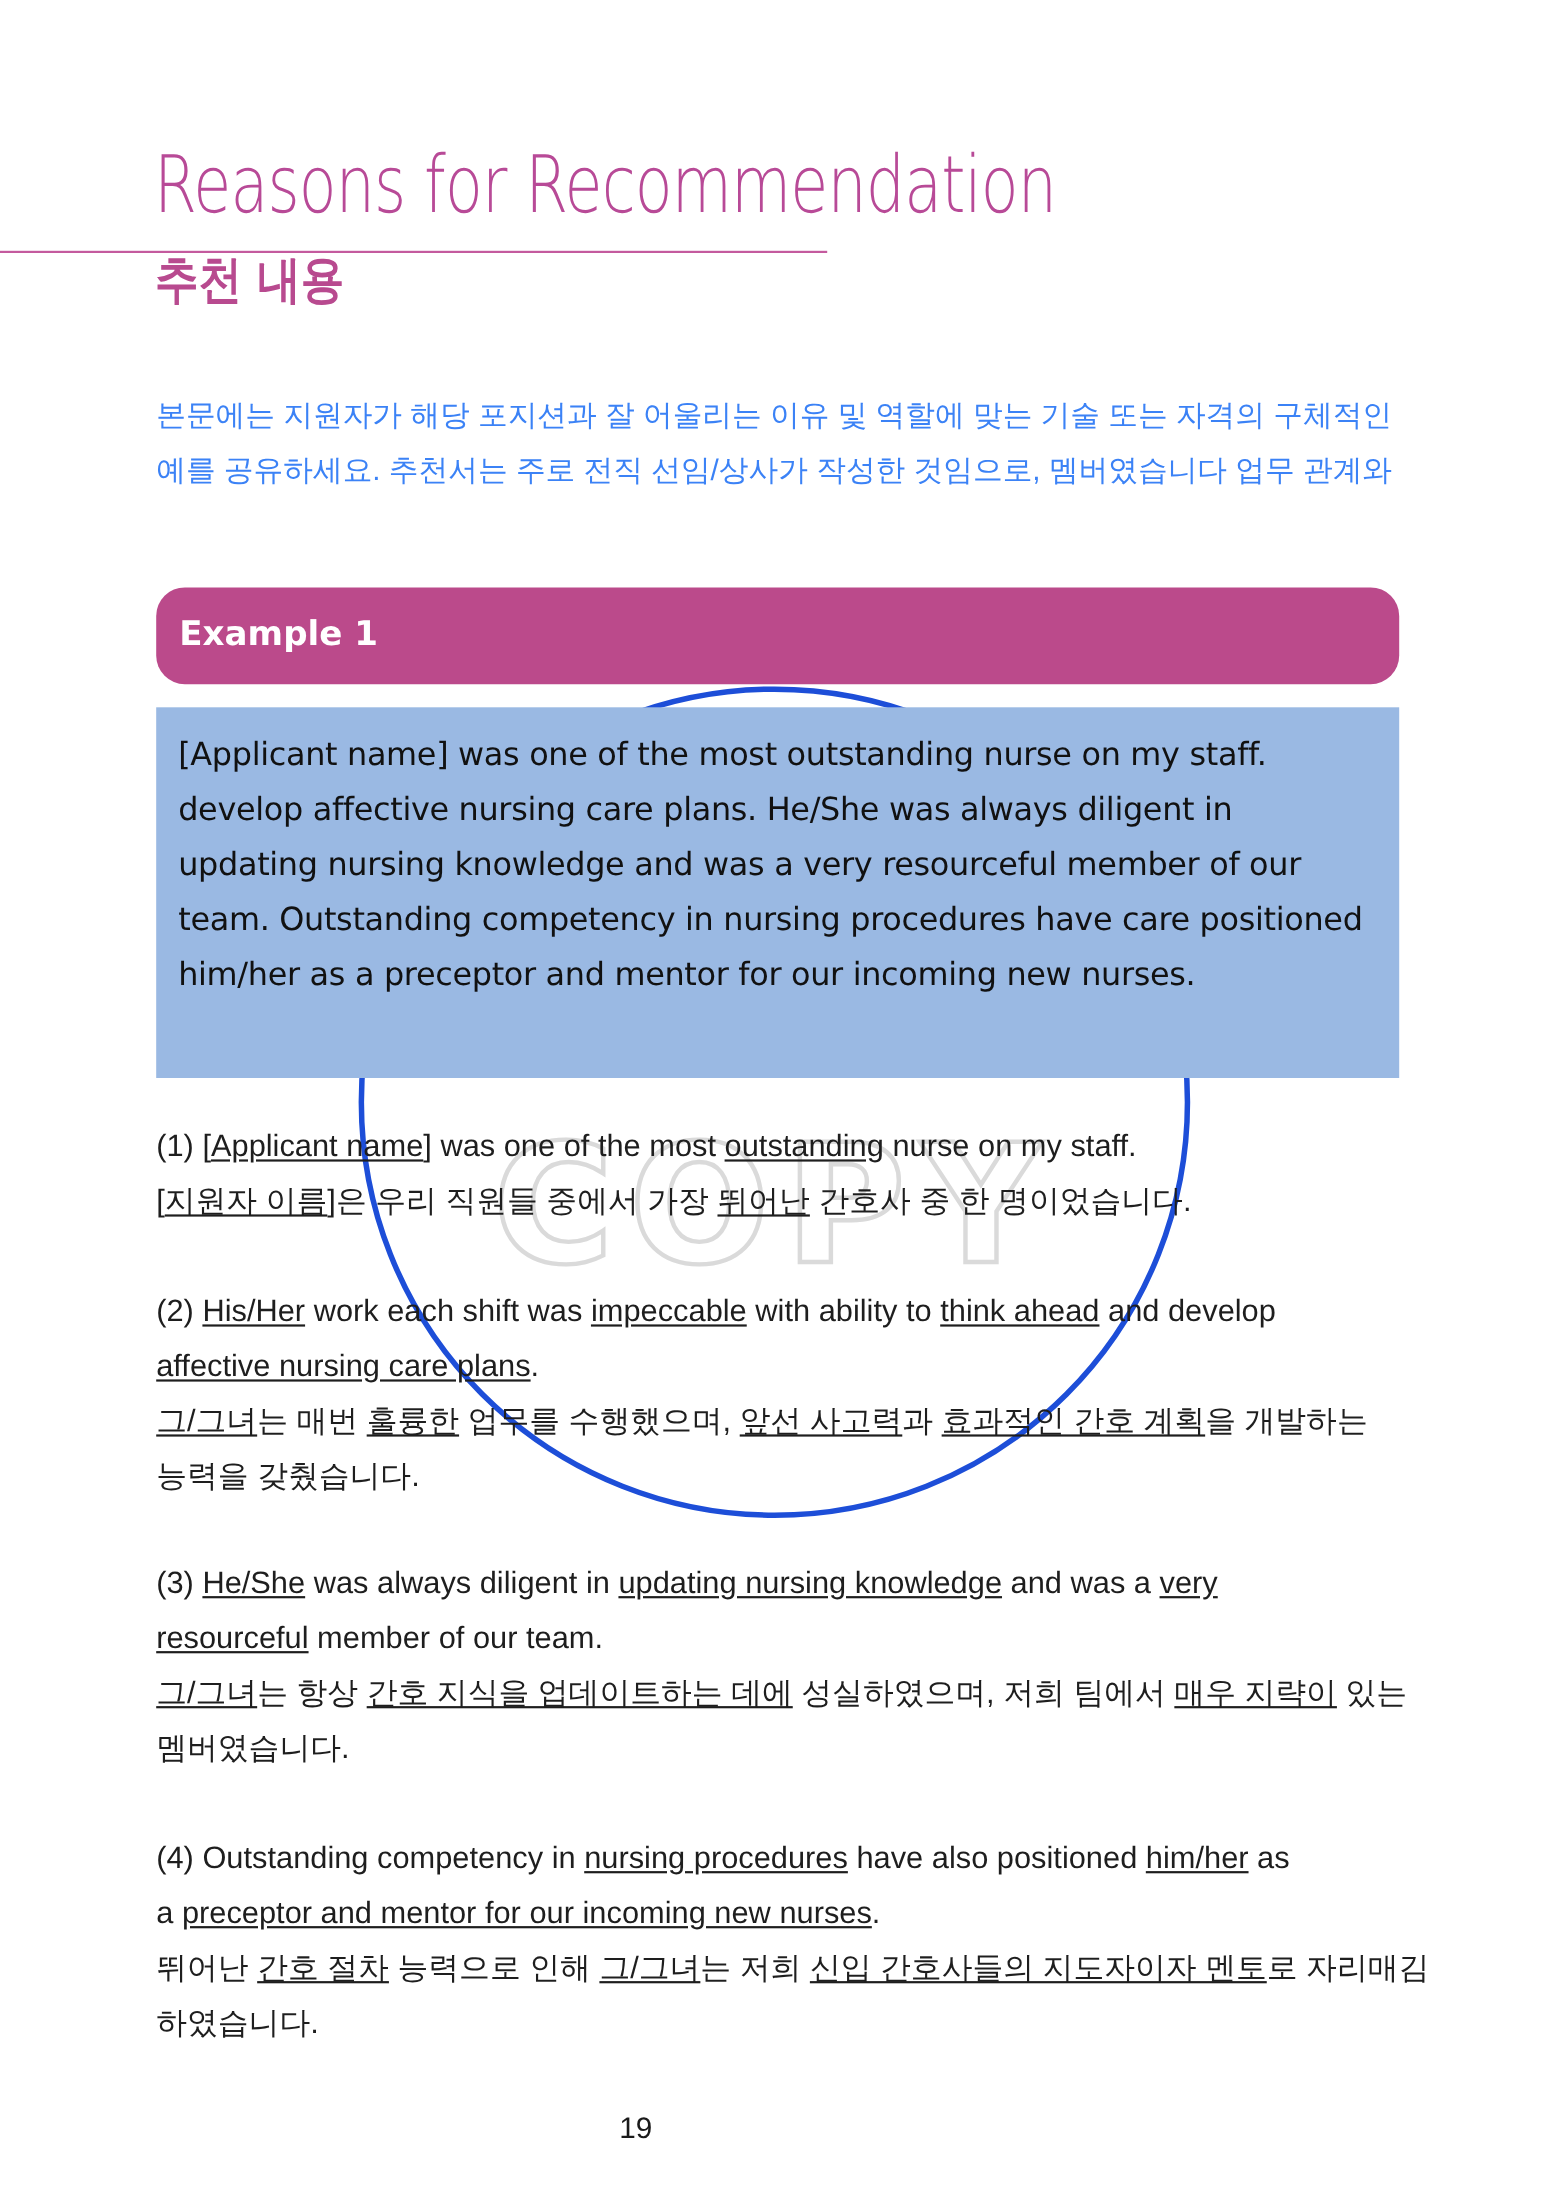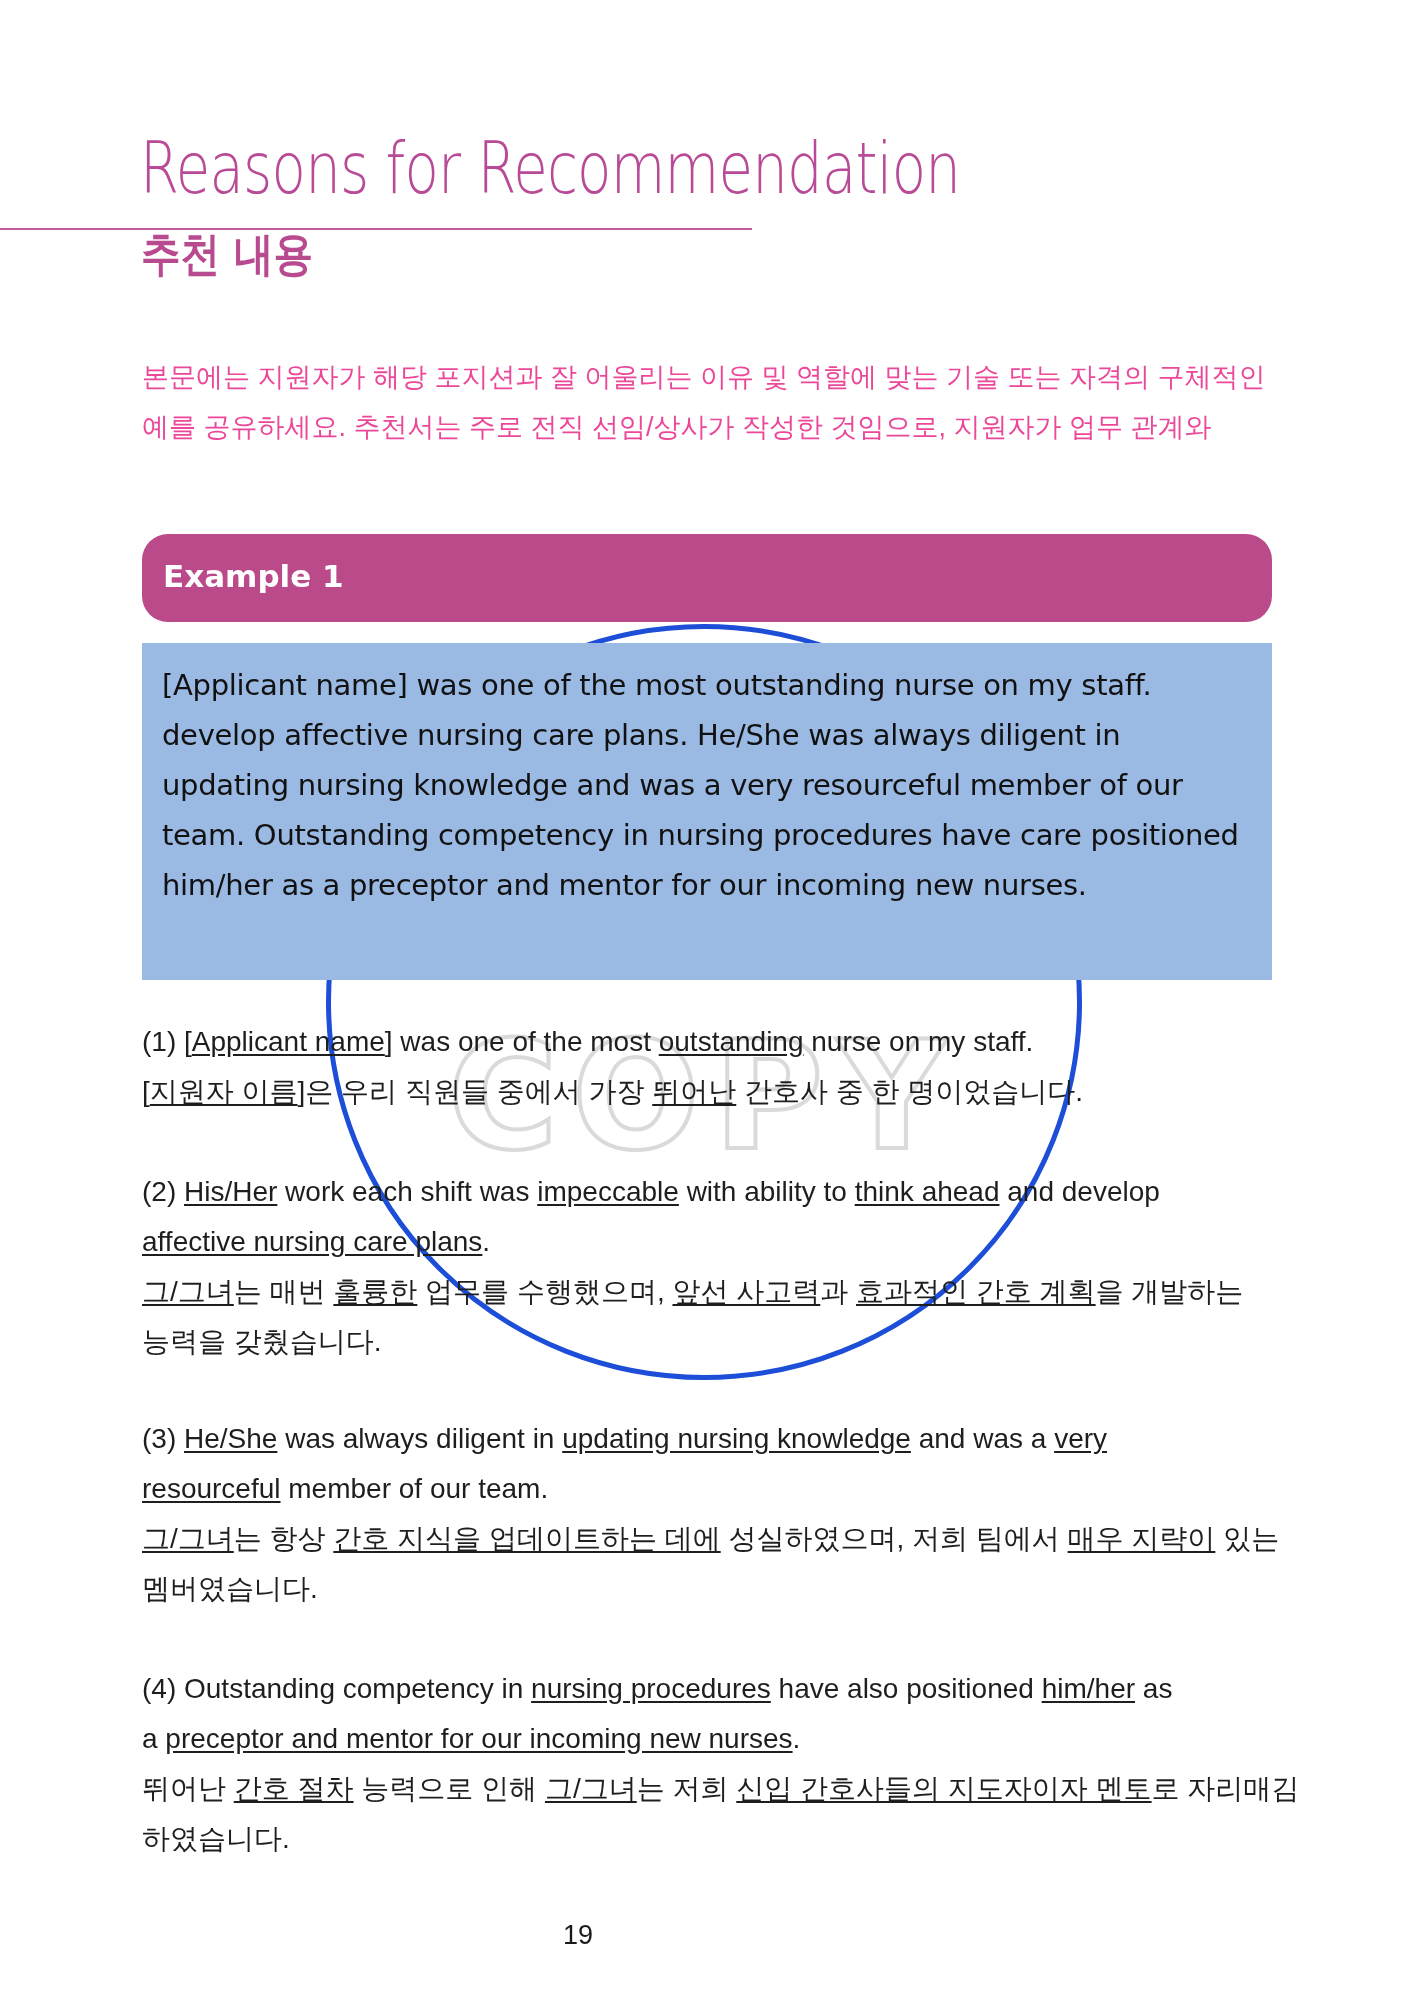--- a/index.html
+++ b/index.html
@@ -16,21 +16,21 @@
   .title { position: absolute; left: 140px; top: 126px; font-size: 72px; font-weight: 300;
            color: #b84a97; font-family: "DejaVu Sans", sans-serif; letter-spacing: -1px;
            transform: scaleX(0.78); transform-origin: left top; white-space: nowrap; z-index: 1;
            -webkit-text-stroke: 0; font-stretch: condensed; }
   .title-rule { position: absolute; left: 0; top: 228px; width: 752px; height: 2px; background: #c45a9e; z-index: 1; }
   .subtitle { position: absolute; left: 141px; top: 224px; font-size: 46px; font-weight: bold;
               color: #b84a8f; font-family: "DejaVu Sans", sans-serif; z-index: 1;
               transform: scaleX(0.86); transform-origin: left top; }
 
   .intro { position: absolute; left: 142px; top: 352px; width: 1140px; font-size: 27px;
-           line-height: 50px; color: #ec4899; z-index: 1; }
+           line-height: 50px; color: #3b82f6; z-index: 1; }
   .intro div { white-space: nowrap; }
 
   .banner { position: absolute; left: 142px; top: 534px; width: 1130px; height: 88px;
             background: #bb4a8b; z-index: 2; border-radius: 26px; }
   .banner-label { position: absolute; left: 21px; top: 24px; font-size: 31px; font-weight: bold;
                   color: #ffffff; font-family: "DejaVu Sans", sans-serif; }
 
   .example-box { position: absolute; left: 142px; top: 643px; width: 1130px; height: 337px;
                  background: #9ab9e3; z-index: 2; box-sizing: border-box; padding: 17px 16px 0 20px; }
   .example-box div { font-size: 29px; line-height: 50px; color: #111111; white-space: nowrap;
@@ -50,21 +50,21 @@
   <div class="wm-text wm-line1">DO NOT</div>
   <div class="wm-text wm-line2">COPY</div>
 </div>
 
 <div class="title">Reasons for Recommendation</div>
 <div class="title-rule"></div>
 <div class="subtitle">추천 내용</div>
 
 <div class="intro">
   <div>본문에는 지원자가 해당 포지션과 잘 어울리는 이유 및 역할에 맞는 기술 또는 자격의 구체적인</div>
-  <div>예를 공유하세요. 추천서는 주로 전직 선임/상사가 작성한 것임으로, 지원자가 업무 관계와</div>
+  <div>예를 공유하세요. 추천서는 주로 전직 선임/상사가 작성한 것임으로, 멤버였습니다 업무 관계와</div>
 </div>
 
 <div class="banner">
   <span class="banner-label">Example 1</span>
 </div>
 
 <div class="example-box">
   <div>[Applicant name] was one of the most outstanding nurse on my staff.</div>
   <div>develop affective nursing care plans. He/She was always diligent in</div>
   <div>updating nursing knowledge and was a very resourceful member of our</div>

